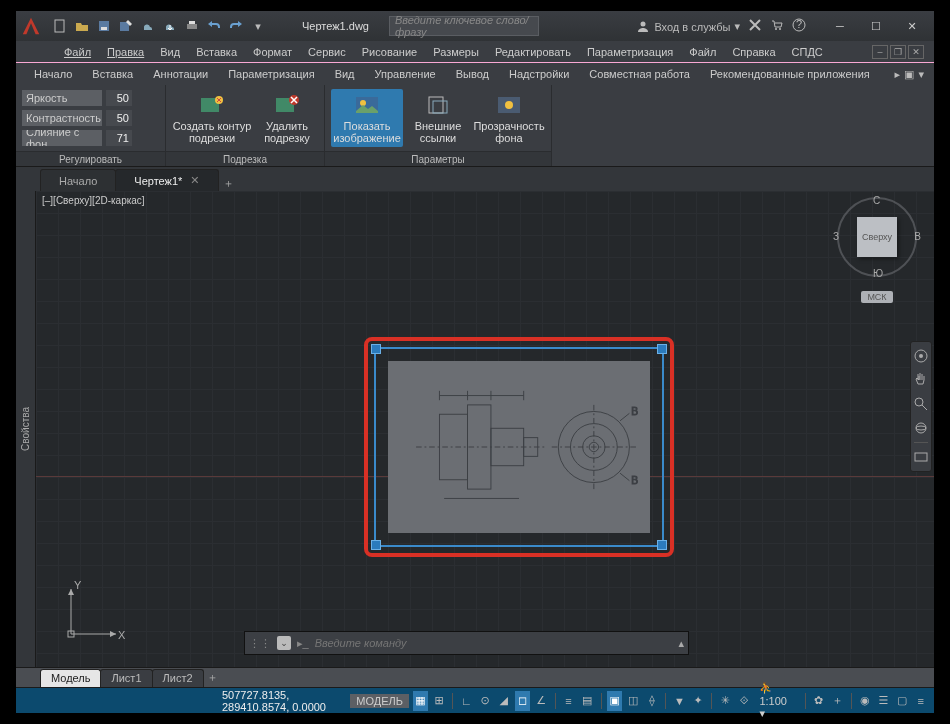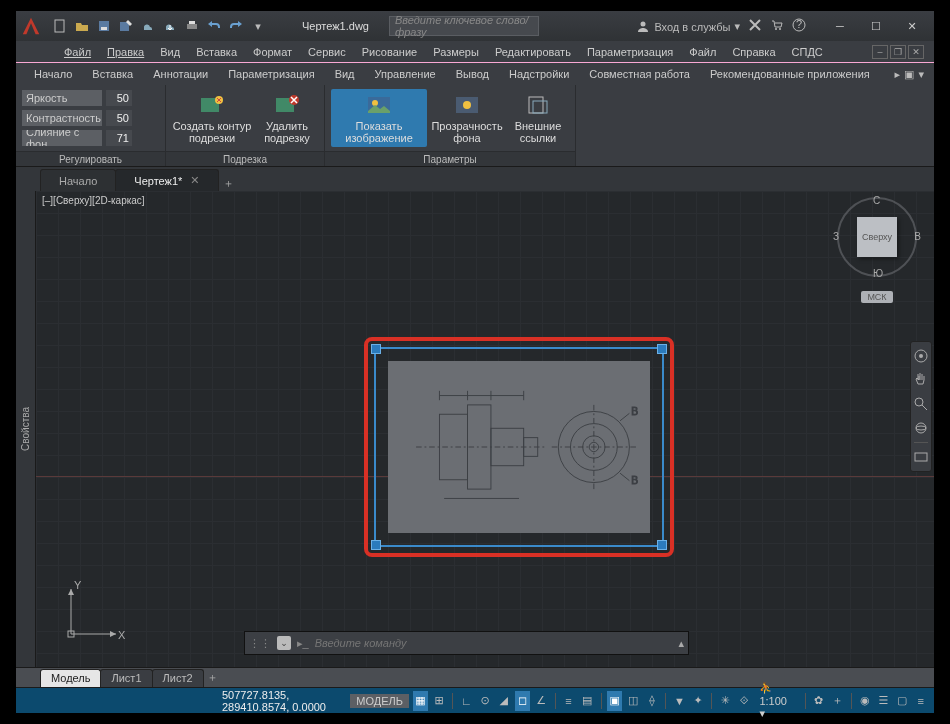--- a/index.html
+++ b/index.html
@@ -267,47 +267,47 @@
               </svg>
             </div>
           <span>Удалить подрезку</span>
         </div>
       </div>
       <div class="panel-title">Подрезка</div>
     </div>
 
     <div class="panel">
       <div class="panel-body">
-        <div class="rbtn active" style="width:96px;">
+        <div class="rbtn active" style="width:72px;">
           <div class="ic">
               <svg width="26" height="22" viewBox="0 0 26 22">
                 <rect x="2" y="3" width="22" height="16" fill="#3a6a9a"></rect>
                 <circle cx="9" cy="9" r="3" fill="#f0c040"></circle>
                 <path d="M2 17l7-6 5 4 4-3 6 5v2H2z" fill="#6aa06a"></path>
               </svg>
             </div>
           <span>Показать изображение</span>
         </div>
+        <div class="rbtn">
+          <div class="ic">
+              <svg width="26" height="22" viewBox="0 0 26 22">
+                <rect x="4" y="3" width="14" height="16" fill="none" stroke="#bbb"></rect>
+                <rect x="8" y="7" width="14" height="12" fill="none" stroke="#8ab"></rect>
+              </svg>
+            </div>
+          <span>Внешние ссылки</span>
+        </div>
         <div class="rbtn" style="width:72px;">
           <div class="ic">
               <svg width="26" height="22" viewBox="0 0 26 22">
                 <rect x="2" y="3" width="22" height="16" fill="#5a7aa0" opacity=".5"></rect>
                 <circle cx="13" cy="11" r="4" fill="#f0c040"></circle>
               </svg>
             </div>
           <span>Прозрачность фона</span>
-        </div>
-        <div class="rbtn">
-          <div class="ic">
-              <svg width="26" height="22" viewBox="0 0 26 22">
-                <rect x="4" y="3" width="14" height="16" fill="none" stroke="#bbb"></rect>
-                <rect x="8" y="7" width="14" height="12" fill="none" stroke="#8ab"></rect>
-              </svg>
-            </div>
-          <span>Внешние ссылки</span>
         </div>
       </div>
       <div class="panel-title">Параметры</div>
     </div>
   </div>
 
   <div class="doc-tabs">
     <div class="dt">
         <span>Начало</span>
       </div>

